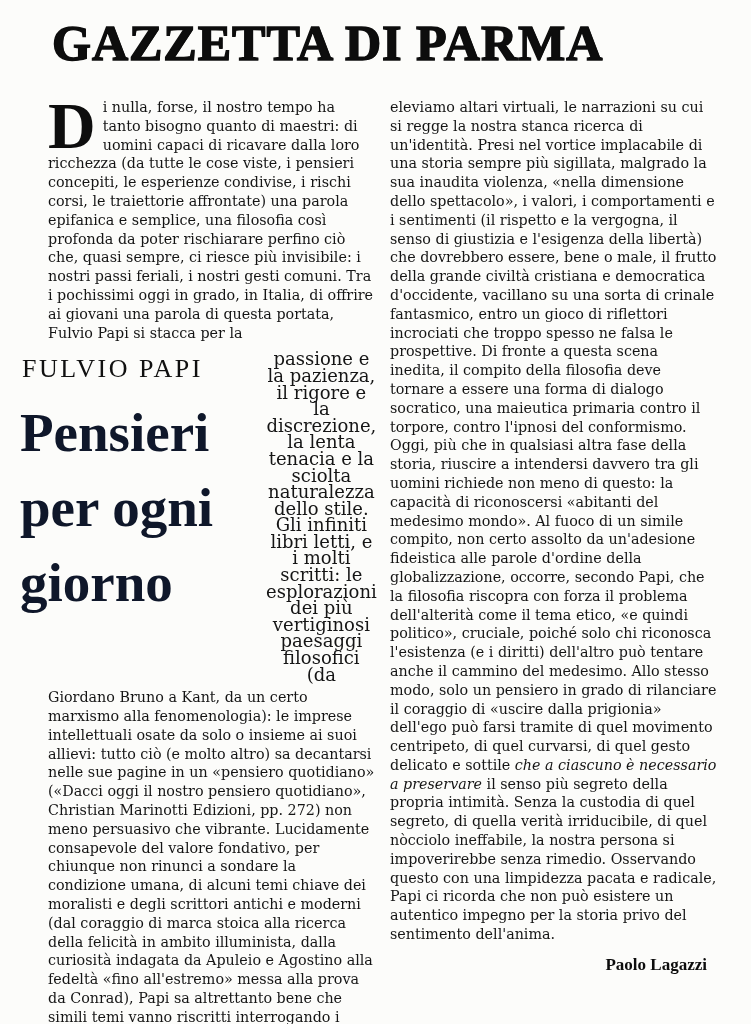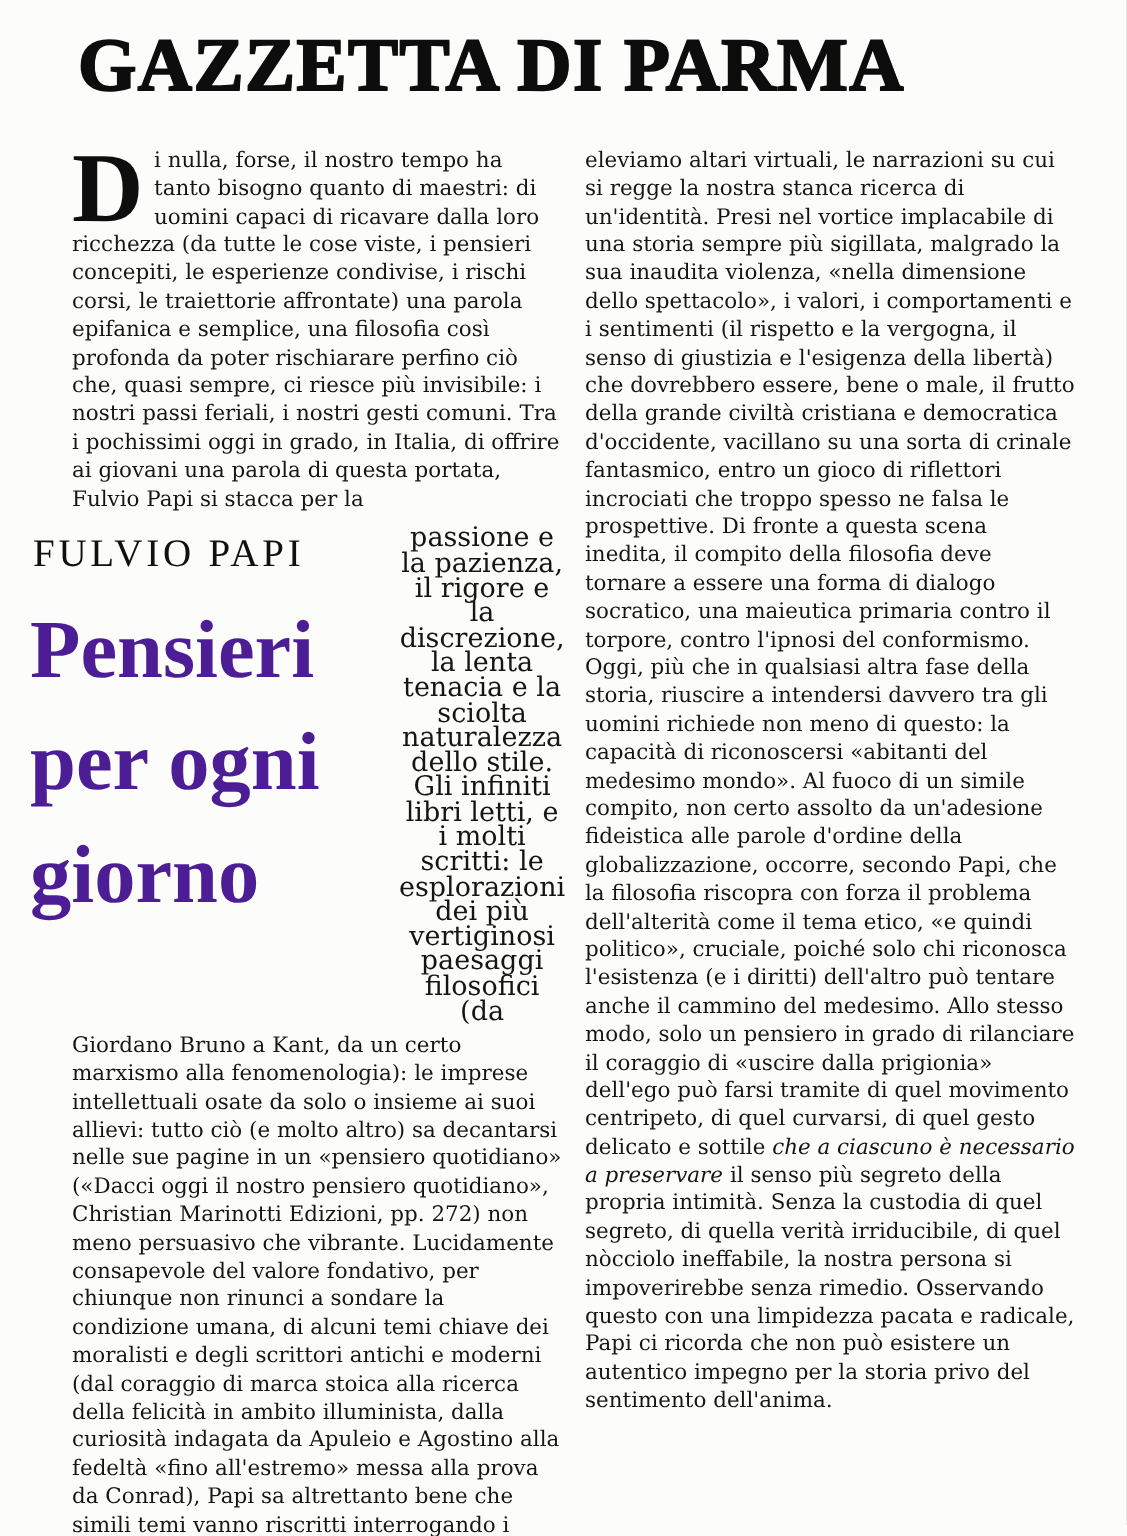--- a/index.html
+++ b/index.html
@@ -47,21 +47,21 @@
   }
   .kicker{
     font-size:26px;line-height:1.1;
     letter-spacing:2.5px;
     margin:0 0 12px 2px;
     color:#101010;
   }
   .title{
     font-weight:bold;
     font-size:55px;line-height:1.36;
-    color:#4c1d95;
+    color:#0f172a;
     margin:0;
   }
   .narrow{
     flex:1;
     font-size:18px;line-height:16.6px;
     padding-top:2px;
     text-align:center;
   }
   .cont{margin-top:2px;}
   .em{font-style:italic;}
@@ -105,16 +105,17 @@
       </div>
 
       <p class="cont">Giordano Bruno a Kant, da un certo marxismo alla fenomenologia): le imprese intellettuali osate da solo o insieme ai suoi allievi: tutto ciò (e molto altro) sa decantarsi nelle sue pagine in un «pensiero quotidiano» («Dacci oggi il nostro pensiero quotidiano», Christian Marinotti Edizioni, pp. 272) non meno persuasivo che vibrante. Lucidamente consapevole del valore fondativo, per chiunque non rinunci a sondare la condizione umana, di alcuni temi chiave dei moralisti e degli scrittori antichi e moderni (dal coraggio di marca stoica alla ricerca della felicità in ambito illuminista, dalla curiosità indagata da Apuleio e Agostino alla fedeltà «fino all'estremo» messa alla prova da Conrad), Papi sa altrettanto bene che simili temi vanno riscritti interrogando i segni del nostro confuso presente: le immagini di cui ci nutriamo, i miti a cui</p>
 
       <div class="cropline"></div>
     </div>
 
     <div class="col">
       <p><span>eleviamo altari virtuali, le narrazioni su cui si regge la nostra stanca ricerca di un'identità. Presi nel vortice implacabile di una storia sempre più sigillata, malgrado la sua inaudita violenza, «nella dimensione dello spettacolo», i valori, i comportamenti e i sentimenti (il rispetto e la vergogna, il senso di giustizia e l'esigenza della libertà) che dovrebbero essere, bene o male, il frutto della grande civiltà cristiana e democratica d'occidente, vacillano su una sorta di crinale fantasmico, entro un gioco di riflettori incrociati che troppo spesso ne falsa le prospettive. Di fronte a questa scena inedita, il compito della filosofia deve tornare a essere una forma di dialogo socratico, una maieutica primaria contro il torpore, contro l'ipnosi del conformismo. Oggi, più che in qualsiasi altra fase della storia, riuscire a intendersi davvero tra gli uomini richiede non meno di questo: la capacità di riconoscersi «abitanti del medesimo mondo». Al fuoco di un simile compito, non certo assolto da un'adesione fideistica alle parole d'ordine della globalizzazione, occorre, secondo Papi, che la filosofia riscopra con forza il problema dell'alterità come il tema etico, «e quindi politico», cruciale, poiché solo chi riconosca l'esistenza (e i diritti) dell'altro può tentare anche il cammino del medesimo. Allo stesso modo, solo un pensiero in grado di rilanciare il coraggio di «uscire dalla prigionia» dell'ego può farsi tramite di quel movimento centripeto, di quel curvarsi, di quel gesto delicato e sottile </span><span class="em">che a ciascuno è necessario a preservare</span><span> il senso più segreto della propria intimità. Senza la custodia di quel segreto, di quella verità irriducibile, di quel nòcciolo ineffabile, la nostra persona si impoverirebbe senza rimedio. Osservando questo con una limpidezza pacata e radicale, Papi ci ricorda che non può esistere un autentico impegno per la storia privo del sentimento dell'anima.</span></p>
 
+      <div class="byline">Paolo Lagazzi</div>
     </div>
 
   </div>
 </div>
 
 </body></html>

